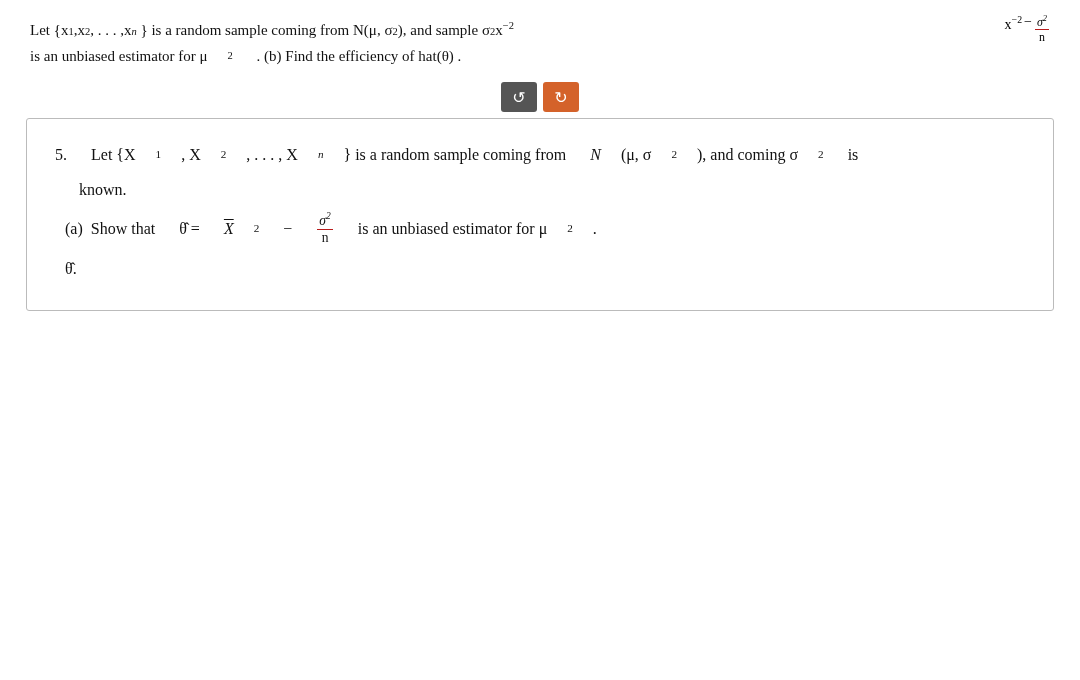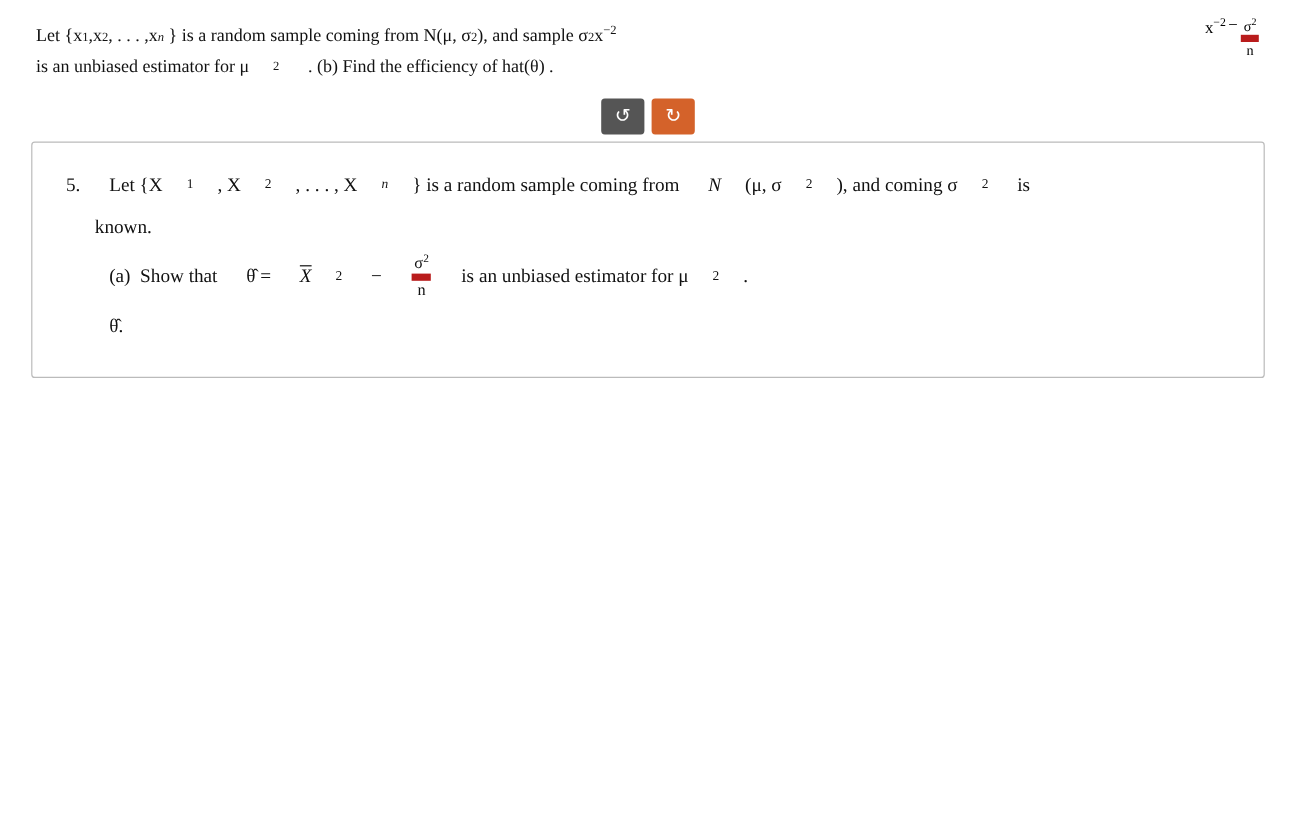--- a/index.html
+++ b/index.html
@@ -75,21 +75,21 @@
       line-height: 1.7;
       color: #111;
     }
 
     .problem-title {
       font-size: 16px;
       margin-bottom: 8px;
     }
 
     .part {
-      margin-left: 36px;
+      margin-left: 10px;
       margin-top: 8px;
       font-size: 16px;
     }
 
     
     sup { font-size: 0.7em; vertical-align: super; }
     sub { font-size: 0.7em; vertical-align: sub; }
 
     .overline {
       text-decoration: overline;
@@ -97,23 +97,24 @@
 
     .frac {
       display: inline-flex;
       flex-direction: column;
       align-items: center;
       vertical-align: middle;
       font-size: 0.85em;
       margin: 0 1px;
     }
     .frac .num {
-      border-bottom: 6px solid #b91c1c;
+      border-bottom: 1px solid #b91c1c;
       padding: 0 2px;
       line-height: 1.2;
+      font-style: italic;
     }
     .frac .den {
       padding: 0 2px;
       line-height: 1.2;
     }
 
     .math-line {
       display: flex;
       align-items: center;
       flex-wrap: wrap;

